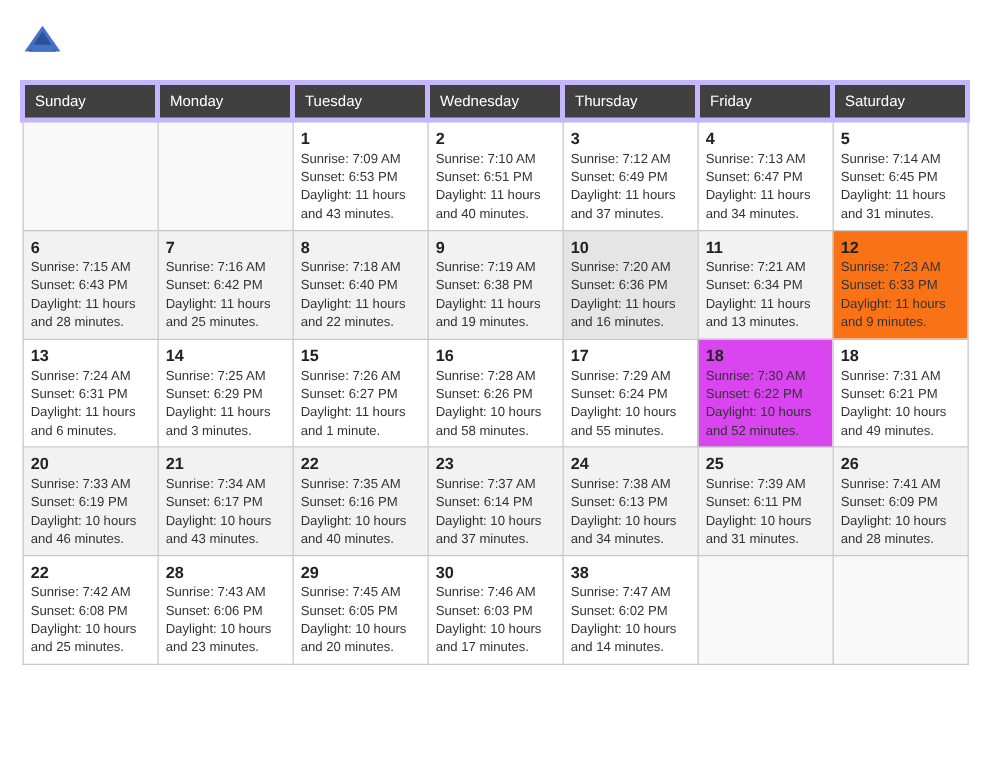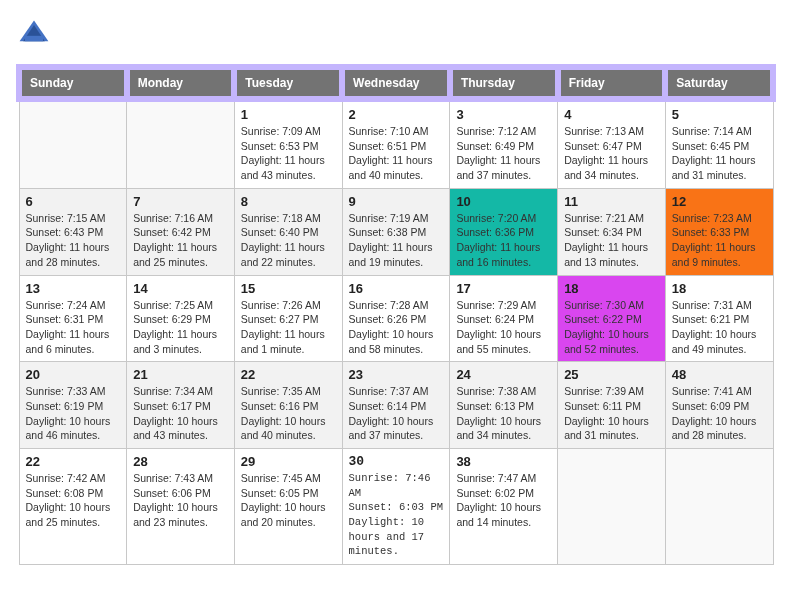--- a/index.html
+++ b/index.html
@@ -45,27 +45,27 @@
     .location {
       font-size: 15px;
       color: #444;
     }
     .calendar {
       width: 100%;
       border-collapse: collapse;
       font-size: 11px;
     }
     .calendar th {
-      background: #737373;
+      background: #404040;
       color: #fff;
       text-align: left;
       padding: 6px 8px;
       font-size: 12px;
-      font-weight: bold;
-      border: 6px solid #c4b5fd;
+      font-weight: normal;
+      border: 4px solid #c4b5fd;
     }
     .calendar td {
       border: 1px solid #c8c8c8;
       vertical-align: top;
       padding: 5px 6px;
       width: 108px;
       min-height: 80px;
       background: #fff;
     }
     .calendar tr:nth-child(even) td {
@@ -158,21 +158,21 @@
           <div class="day-info">Sunrise: 7:16 AM<br>Sunset: 6:42 PM<br>Daylight: 11 hours and 25 minutes.</div>
         </td>
         <td style="background: rgb(242, 242, 242);">
           <span class="day-number">8</span>
           <div class="day-info">Sunrise: 7:18 AM<br>Sunset: 6:40 PM<br>Daylight: 11 hours and 22 minutes.</div>
         </td>
         <td style="background: rgb(242, 242, 242);">
           <span class="day-number">9</span>
           <div class="day-info">Sunrise: 7:19 AM<br>Sunset: 6:38 PM<br>Daylight: 11 hours and 19 minutes.</div>
         </td>
-        <td style="background: #14b8a6;">
+        <td style="background: #e5e5e5;">
           <span class="day-number">10</span>
           <div class="day-info">Sunrise: 7:20 AM<br>Sunset: 6:36 PM<br>Daylight: 11 hours and 16 minutes.</div>
         </td>
         <td style="background: rgb(242, 242, 242);">
           <span class="day-number">11</span>
           <div class="day-info">Sunrise: 7:21 AM<br>Sunset: 6:34 PM<br>Daylight: 11 hours and 13 minutes.</div>
         </td>
         <td style="background: #f97316;">
           <span class="day-number">12</span>
           <div class="day-info">Sunrise: 7:23 AM<br>Sunset: 6:33 PM<br>Daylight: 11 hours and 9 minutes.</div>
@@ -227,38 +227,38 @@
         </td>
         <td style="background: rgb(242, 242, 242);">
           <span class="day-number">24</span>
           <div class="day-info">Sunrise: 7:38 AM<br>Sunset: 6:13 PM<br>Daylight: 10 hours and 34 minutes.</div>
         </td>
         <td style="background: rgb(242, 242, 242);">
           <span class="day-number">25</span>
           <div class="day-info">Sunrise: 7:39 AM<br>Sunset: 6:11 PM<br>Daylight: 10 hours and 31 minutes.</div>
         </td>
         <td style="background: rgb(242, 242, 242);">
-          <span class="day-number">48</span>
+          <span class="day-number">26</span>
           <div class="day-info">Sunrise: 7:41 AM<br>Sunset: 6:09 PM<br>Daylight: 10 hours and 28 minutes.</div>
         </td>
       </tr>
       <tr>
         <td style="background: rgb(255, 255, 255);">
           <span class="day-number">22</span>
           <div class="day-info">Sunrise: 7:42 AM<br>Sunset: 6:08 PM<br>Daylight: 10 hours and 25 minutes.</div>
         </td>
         <td style="background: rgb(255, 255, 255);">
           <span class="day-number">28</span>
           <div class="day-info">Sunrise: 7:43 AM<br>Sunset: 6:06 PM<br>Daylight: 10 hours and 23 minutes.</div>
         </td>
         <td style="background: rgb(255, 255, 255);">
           <span class="day-number">29</span>
           <div class="day-info">Sunrise: 7:45 AM<br>Sunset: 6:05 PM<br>Daylight: 10 hours and 20 minutes.</div>
         </td>
-        <td style="background: rgb(255, 255, 255); font-family: Liberation Mono, monospace;">
+        <td style="background: rgb(255, 255, 255);">
           <span class="day-number">30</span>
           <div class="day-info">Sunrise: 7:46 AM<br>Sunset: 6:03 PM<br>Daylight: 10 hours and 17 minutes.</div>
         </td>
         <td style="background: rgb(255, 255, 255);">
           <span class="day-number">38</span>
           <div class="day-info">Sunrise: 7:47 AM<br>Sunset: 6:02 PM<br>Daylight: 10 hours and 14 minutes.</div>
         </td>
         <td class="empty" style="background: rgb(249, 249, 249);"></td>
         <td class="empty" style="background: rgb(249, 249, 249);"></td>
       </tr>

